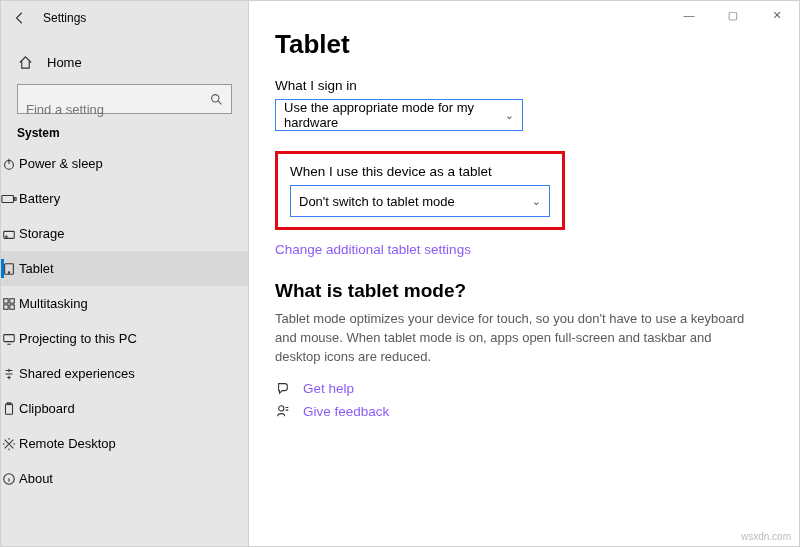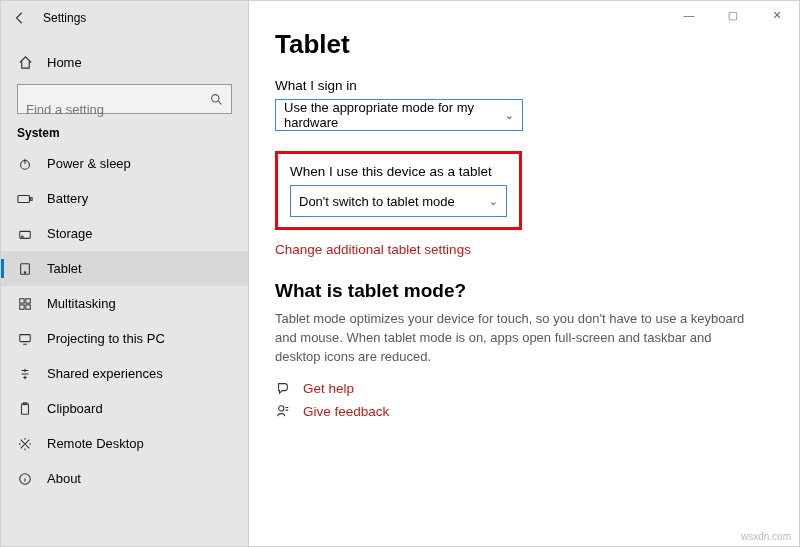--- a/index.html
+++ b/index.html
@@ -9,35 +9,35 @@
     .back-arrow { color: #333; font-size: 14px; }
     .app-title { font-size: 12px; color: #000; }
     .home-row { display: flex; align-items: center; gap: 14px; padding: 8px 16px; margin-top: 16px; cursor: pointer; }
     .home-row .icon { width: 16px; display: flex; justify-content: center; }
     .home-row span.label { font-size: 13px; color: #000; }
     .search { margin: 6px 16px 0 16px; height: 30px; border: 1px solid #999; background: #f2f2f2; display: flex; align-items: center; padding: 0 8px; }
     .search input { flex: 1; border: none; background: transparent; font-size: 13px; outline: none; color: #555; margin-top: 20px; }
     .search .sicon { color: #333; font-size: 13px; }
     .section-label { font-size: 12px; font-weight: 600; padding: 12px 8px 6px 16px; }
     .navlist { flex: 1; overflow-y: auto; }
-    .nav-item { display: flex; align-items: center; gap: 14px; padding: 10px 16px; cursor: pointer; font-size: 13px; position: relative; }
+    .nav-item { display: flex; align-items: center; gap: 2px; padding: 10px 0; cursor: pointer; font-size: 13px; position: relative; }
     .nav-item .icon { width: 16px; display: flex; justify-content: center; color: #333; }
     .nav-item.selected { background: #d8d8d8; }
     .nav-item.selected::before { content:""; position:absolute; left:0; top:8px; bottom:8px; width:3px; background:#0078d4; }
     .main { flex: 1; padding: 20px 26px; position: relative; overflow-y: auto; }
     .winbtns { position: absolute; top: 0; right: 0; display: flex; }
     .winbtn { width: 44px; height: 28px; display:flex; align-items:center; justify-content:center; color:#666; font-size:11px; cursor:pointer; }
     h1.page-title { font-size: 26px; font-weight: 600; margin-bottom: 18px; margin-top: 8px; }
     .setting-label { font-size: 13.5px; color:#000; margin-bottom: 6px; }
     .dropdown { width: 248px; height: 32px; border:1px solid #3b82f6; background:#fff; display:flex; align-items:center; justify-content:space-between; padding:0 8px; font-size:13px; cursor:pointer; }
     .chev { color:#555; font-size:11px; }
     .section { margin-bottom: 20px; }
     .highlight-box { border: 3px solid #e30613; padding: 10px 12px; display:inline-block; margin-bottom: 10px; }
-    .highlight-box .dropdown { width: 217px; align-items: center; }
-    .link { color:#b91c1c; font-size:13.5px; cursor:pointer; }
+    .highlight-box .dropdown { width: 260px; align-items: center; }
+    .link { color:#8b5cf6; font-size:13.5px; cursor:pointer; }
     h2.subhead { font-size: 19px; font-weight:600; margin-top: 22px; margin-bottom: 8px; }
     .desc { font-size: 13px; color:#5a5a5a; line-height: 1.45; max-width: 480px; }
     .help-row { display:flex; align-items:center; gap:12px; margin-top: 14px; }
     .help-row .hicon { width:16px; color:#333; display:flex; justify-content:center; }
     .watermark { position:absolute; bottom:4px; right:8px; font-size:10px; color:#bbb; }
     svg { display:block; }
   </style>
 </head>
 <body>
 

